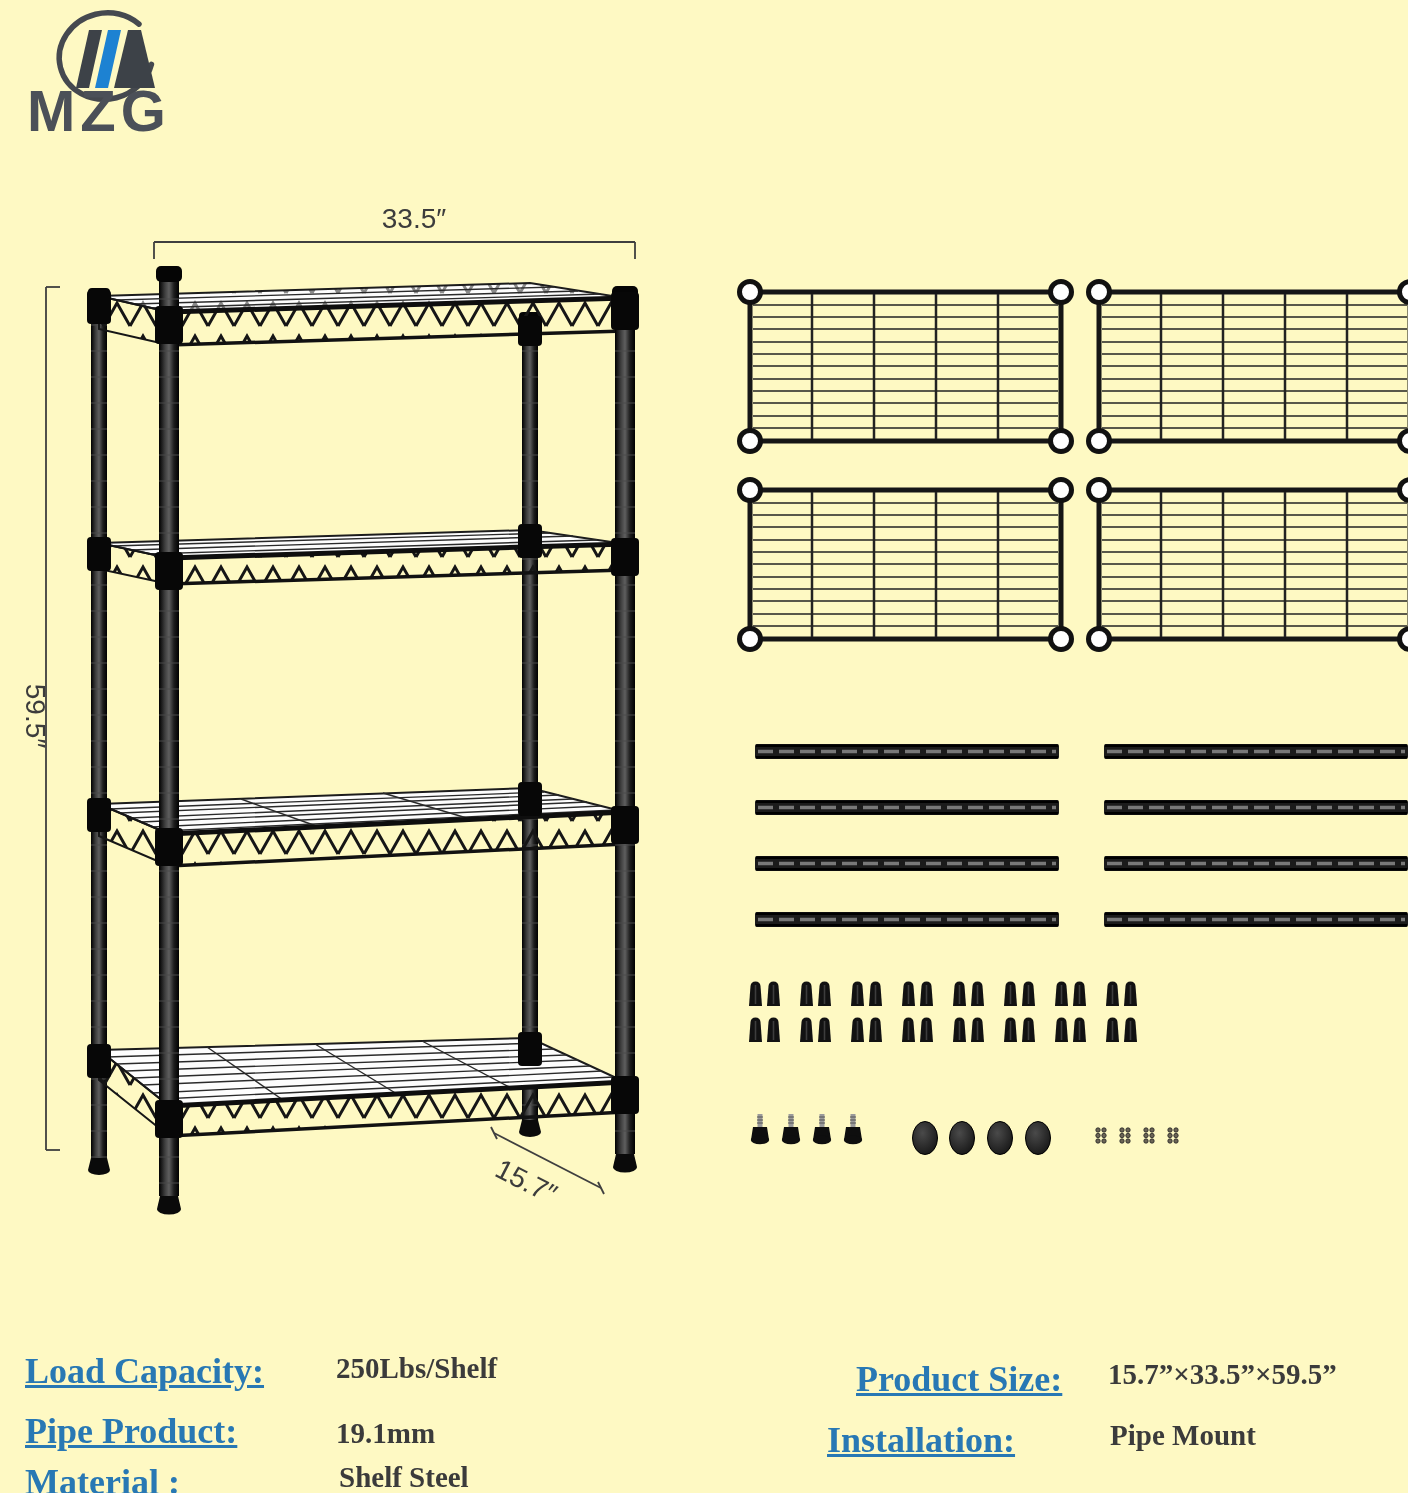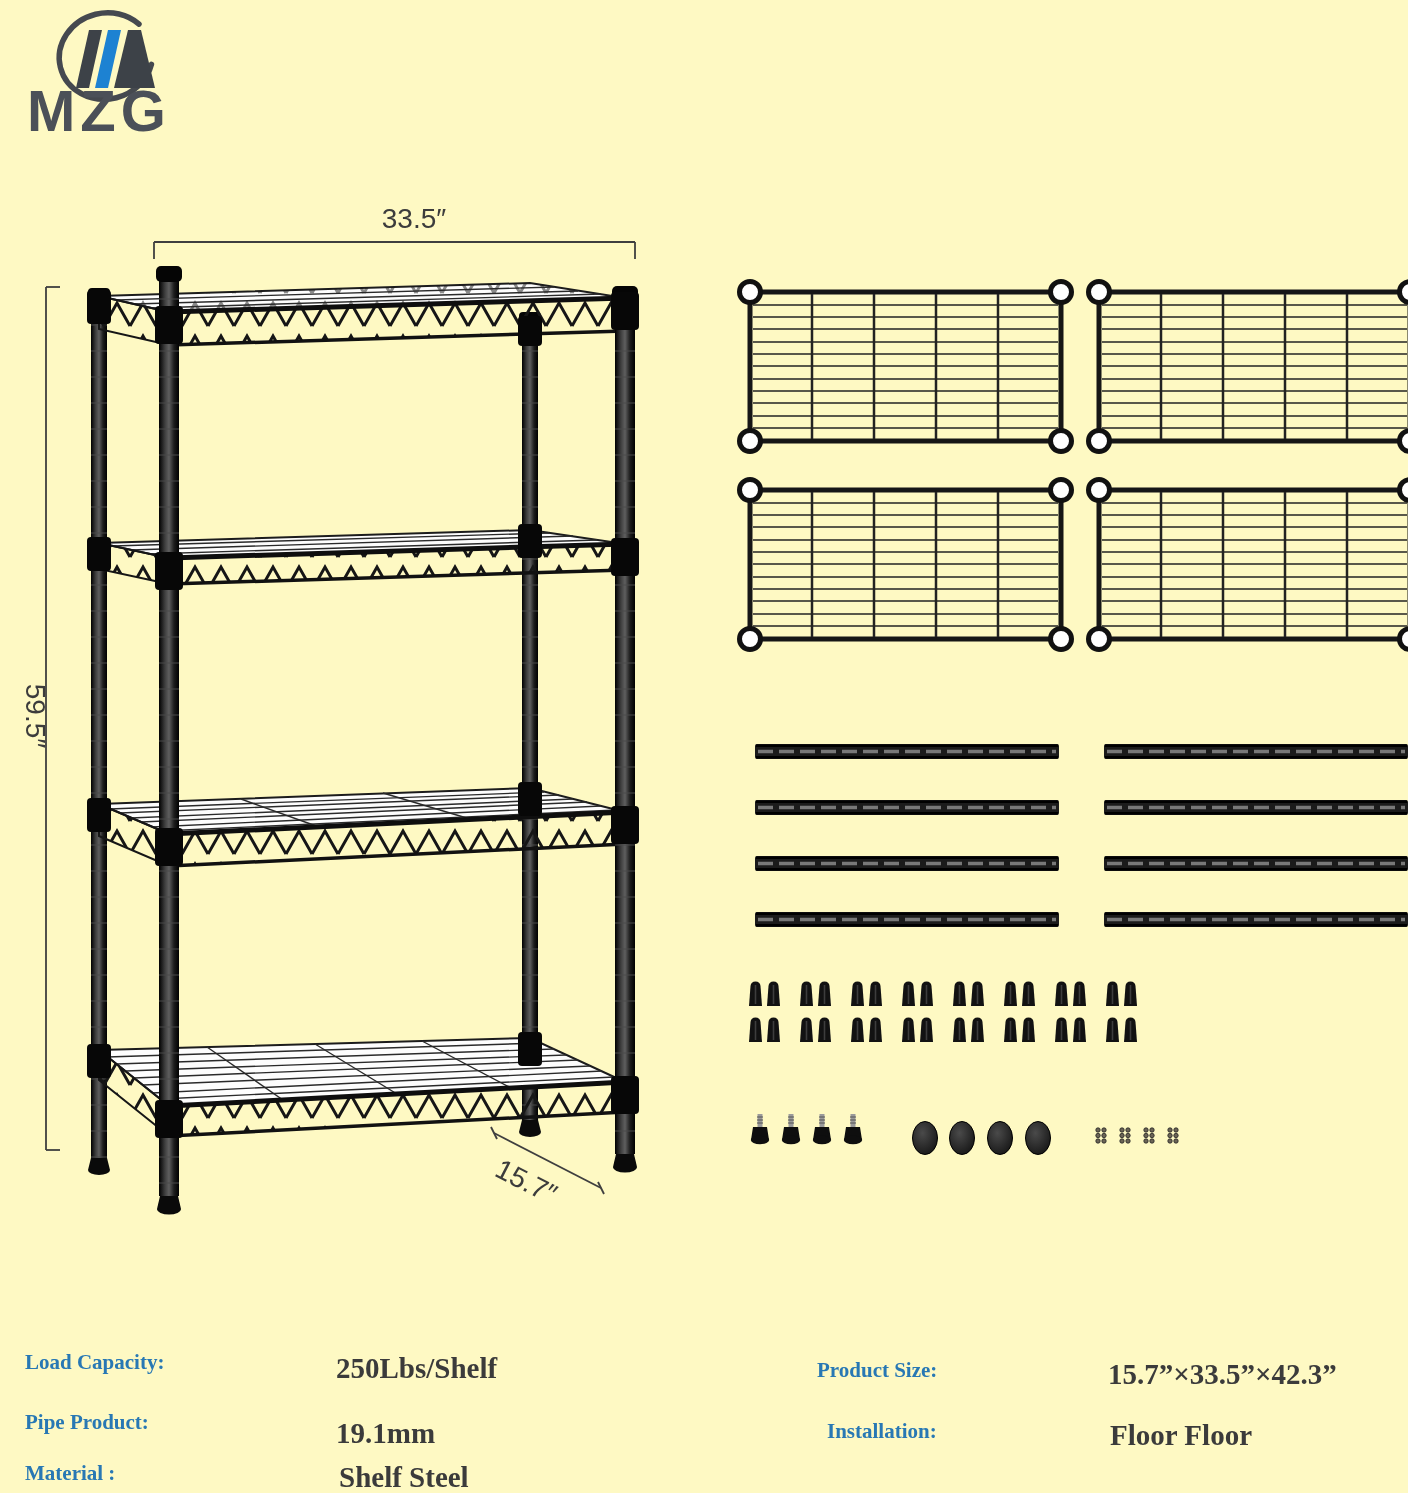--- a/index.html
+++ b/index.html
@@ -1,20 +1,20 @@
 <!DOCTYPE html>
 <html><head>
 <meta charset="utf-8">
 <style>
   html,body{margin:0;padding:0;background:#fff;}
   #canvas{position:relative;width:1408px;height:1493px;background:#fef9c3;overflow:hidden;
           font-family:"Liberation Sans",sans-serif;}
   #art{position:absolute;left:0;top:0;}
   .spec{position:absolute;white-space:nowrap;font-family:"Liberation Serif",serif;font-weight:bold;}
-  .spec-label{color:#2878b4;font-size:21px;}
+  .spec-label{color:#2878b4;font-size:36px;text-decoration:underline;}
   .spec-value{color:#3b3b3b;font-size:29px;margin-left:16px;}
   .dim-text{font-family:"Liberation Sans",sans-serif;font-size:28px;fill:#3c3c3c;}
   .logo-text{font-family:"Liberation Sans",sans-serif;font-weight:bold;font-size:58px;
              fill:#4b5058;letter-spacing:5px;}
 </style>
 </head>
 <body>
 
 <div id="canvas">
 
@@ -329,19 +329,19 @@
 
   <div class="spec spec-label" style="left:25px;top:1350px;">Load Capacity:</div>
   <div class="spec spec-value" style="left:320px;top:1352px;">250Lbs/Shelf</div>
 
   <div class="spec spec-label" style="left:25px;top:1410px;">Pipe Product:</div>
   <div class="spec spec-value" style="left:320px;top:1417px;text-align:right;">19.1mm</div>
 
   <div class="spec spec-label" style="left:25px;top:1461px;">Material :</div>
   <div class="spec spec-value" style="left:323px;top:1461px;">Shelf Steel</div>
 
-  <div class="spec spec-label" style="left:817px;top:1358px;">Product Size:</div>
-  <div class="spec spec-value" style="left:1092px;top:1358px;">15.7”×33.5”×42.3”</div>
+  <div class="spec spec-label" style="left:856px;top:1358px;">Product Size:</div>
+  <div class="spec spec-value" style="left:1092px;top:1358px;">15.7”×33.5”×59.5”</div>
 
   <div class="spec spec-label" style="left:827px;top:1419px;">Installation:</div>
-  <div class="spec spec-value" style="left:1094px;top:1419px;">Floor Floor</div>
+  <div class="spec spec-value" style="left:1094px;top:1419px;">Pipe Mount</div>
 
 </div>
 
 </body></html>

